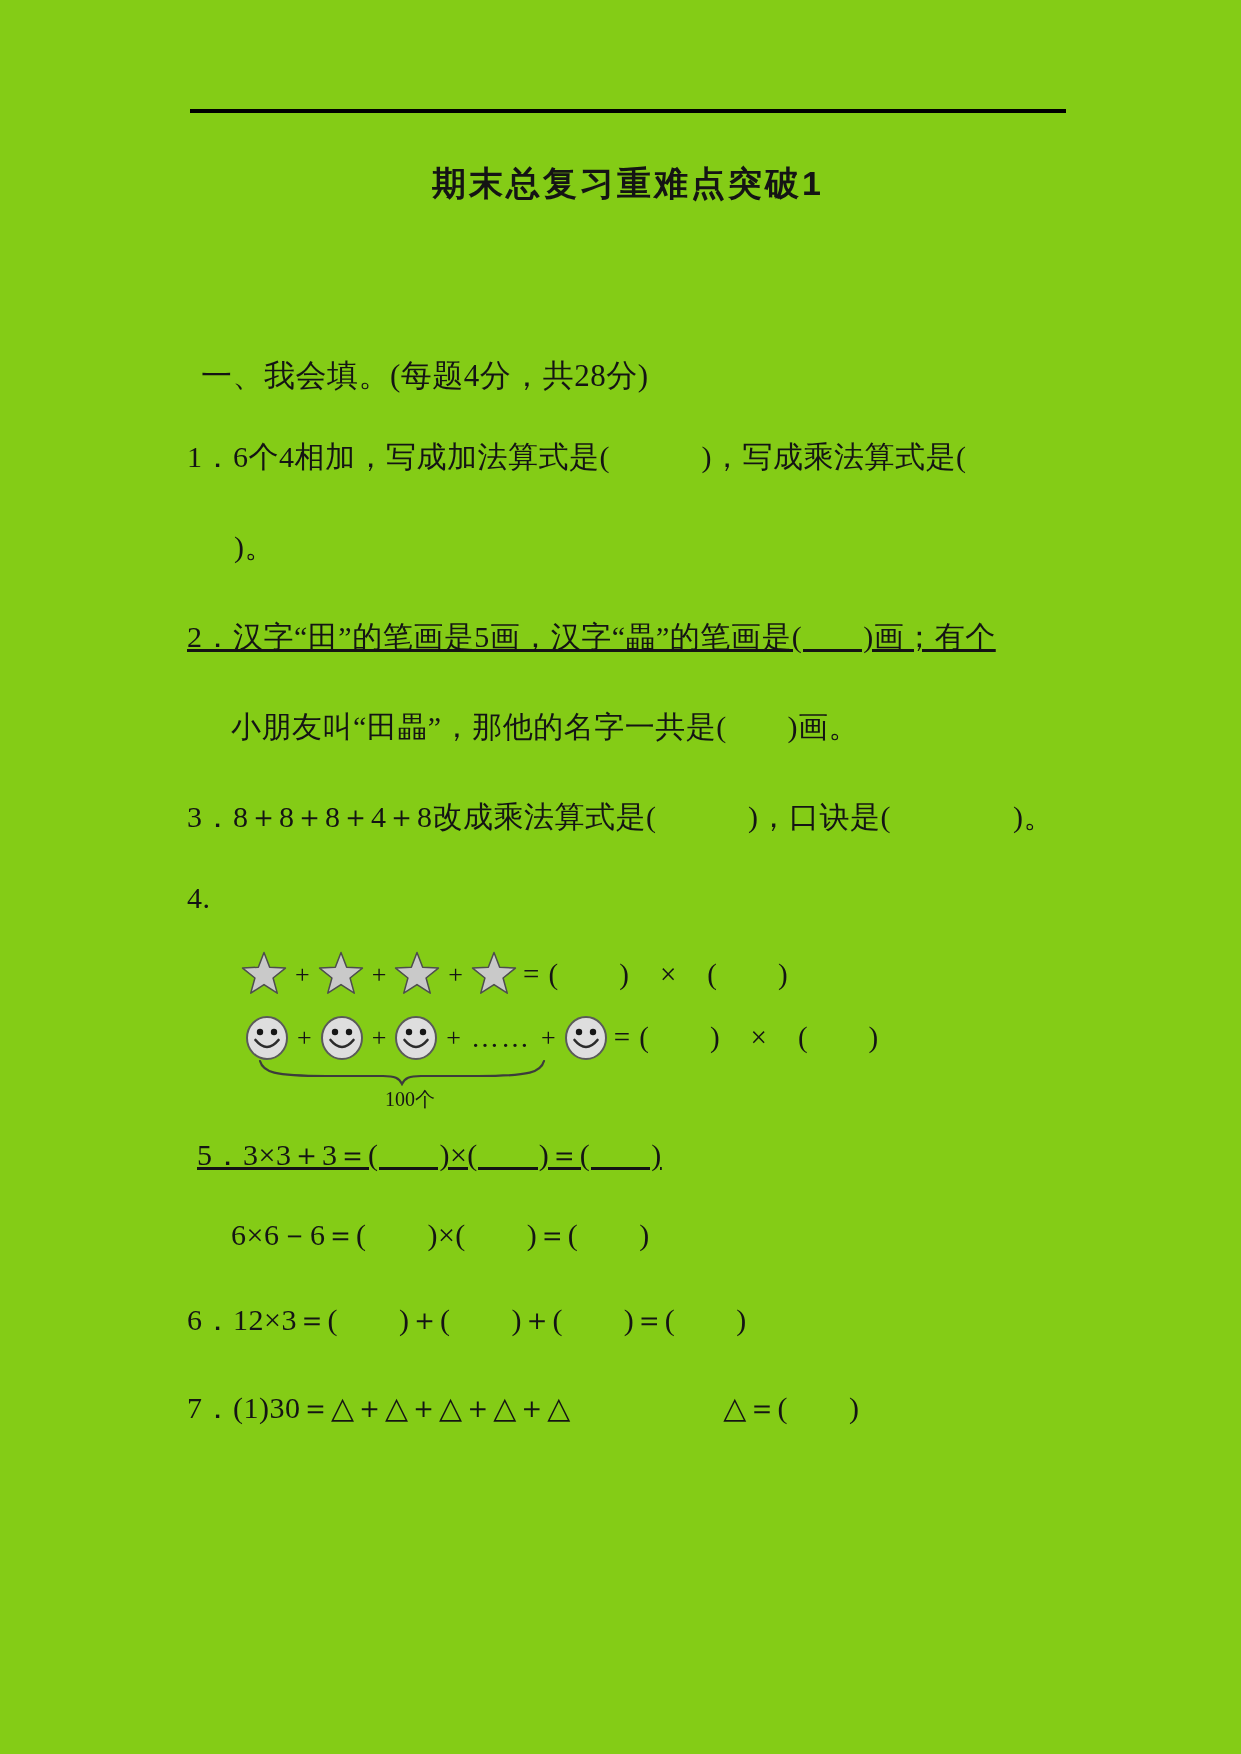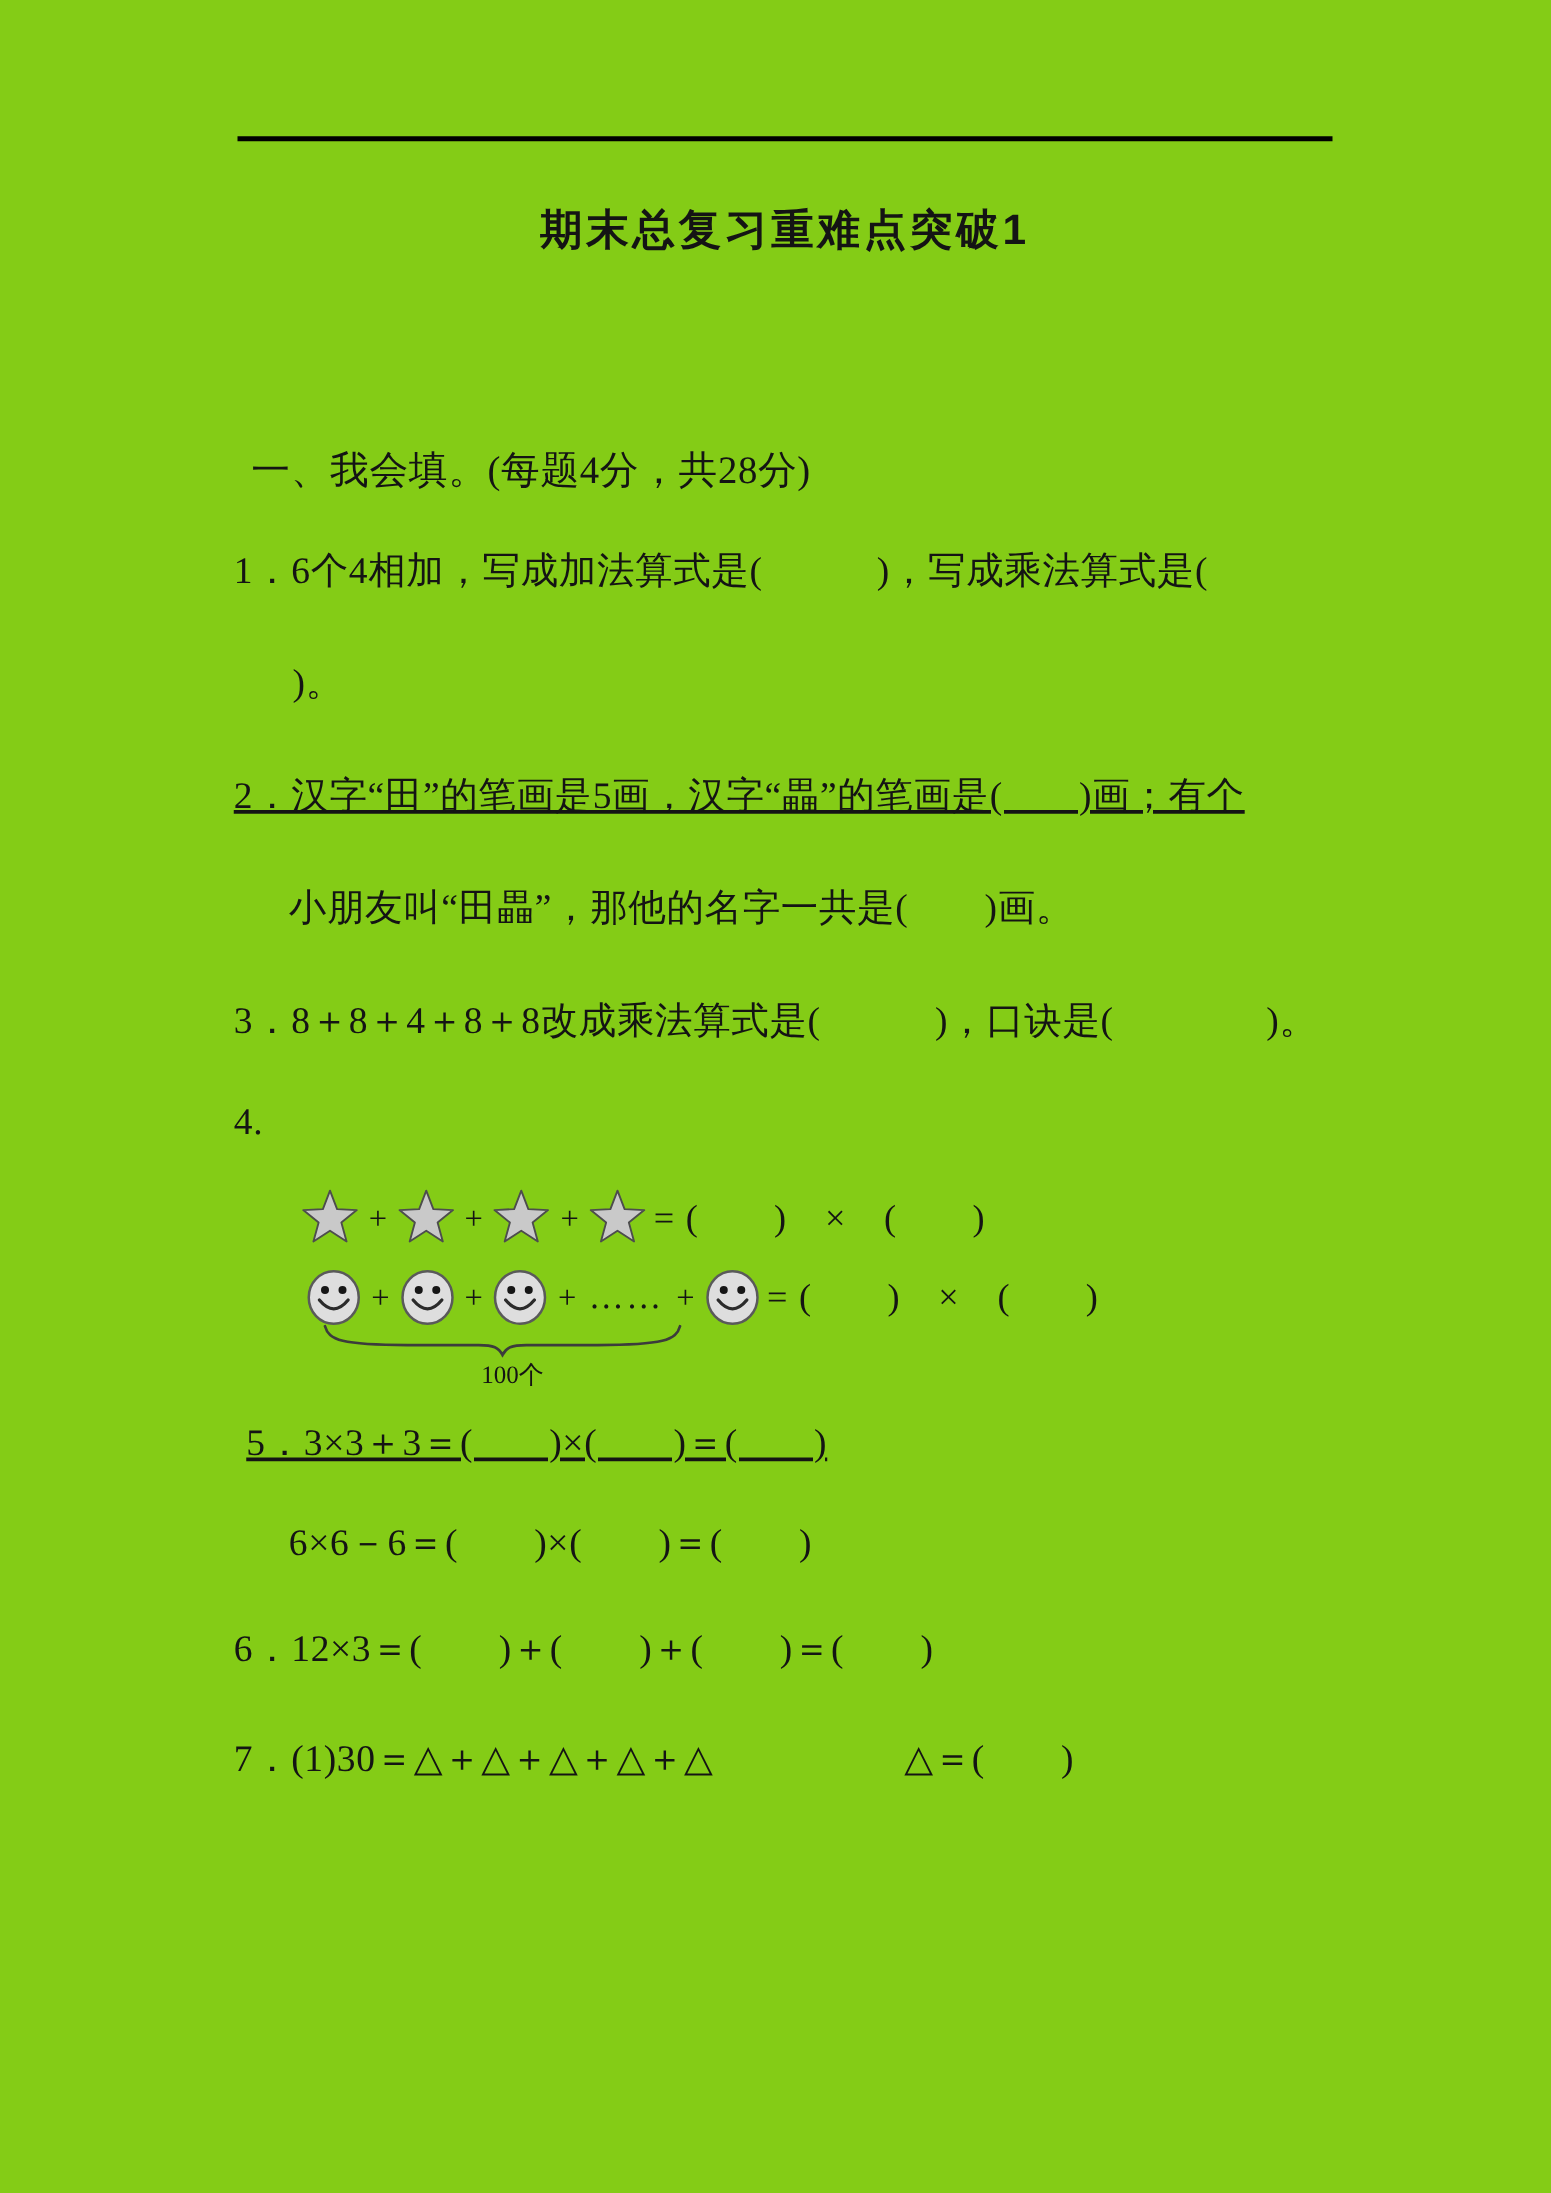--- a/index.html
+++ b/index.html
@@ -88,21 +88,21 @@
   <div class="text-line section-heading" style="left:170px;top:354px;margin-left:31px;">一、我会填。(每题4分，共28分)</div>
 
   <div class="text-line" style="left:187px;top:435px;">1．6个4相加，写成加法算式是(　　　)，写成乘法算式是(</div>
 
   <div class="text-line" style="left:234px;top:525px;">)。</div>
 
   <div class="text-line" style="left:187px;top:615px;text-decoration:underline;">2．汉字“田”的笔画是5画，汉字“畾”的笔画是(　　)画；有个</div>
 
   <div class="text-line" style="left:231px;top:705px;">小朋友叫“田畾”，那他的名字一共是(　　)画。</div>
 
-  <div class="text-line" style="left:187px;top:795px;">3．8＋8＋4＋8＋8改成乘法算式是(　　　)，口诀是(　　　　)。</div>
+  <div class="text-line" style="left:187px;top:795px;">3．8＋8＋8＋4＋8改成乘法算式是(　　　)，口诀是(　　　　)。</div>
 
   <div class="text-line" style="left:187px;top:876px;">4.</div>
 
   <div class="diagram-row" style="left:239px;top:946px;height:58px;">
     <svg class="star-svg" width="50" height="52" viewBox="-30 -30 60 60">
       <polygon points="0,-27 6.8,-9.3 25.7,-8.3 10.9,3.6 15.9,21.8 0,11.5 -15.9,21.8 -10.9,3.6 -25.7,-8.3 -6.8,-9.3" fill="#c9c9c9" stroke="#4d4d4d"></polygon>
     </svg>
     <span class="op">+</span>
     <svg class="star-svg" width="50" height="52" viewBox="-30 -30 60 60">
       <polygon points="0,-27 6.8,-9.3 25.7,-8.3 10.9,3.6 15.9,21.8 0,11.5 -15.9,21.8 -10.9,3.6 -25.7,-8.3 -6.8,-9.3" fill="#c9c9c9" stroke="#4d4d4d"></polygon>

